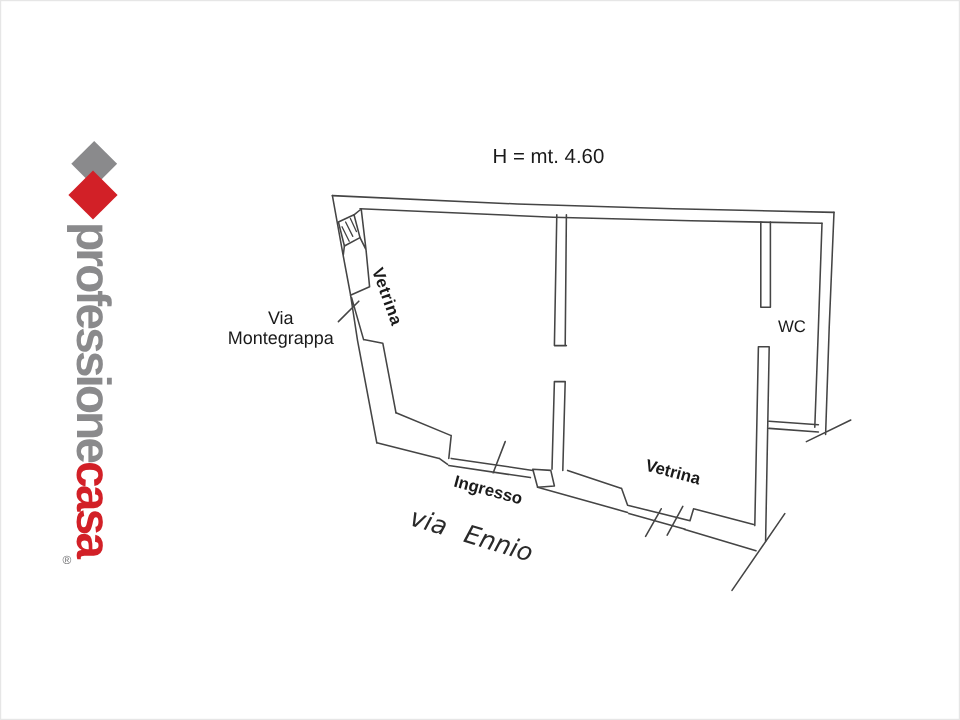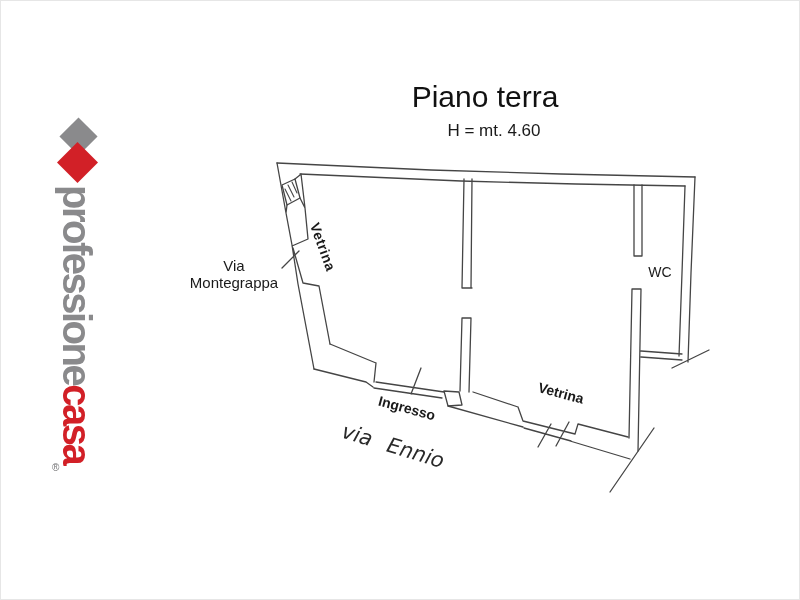--- a/index.html
+++ b/index.html
@@ -17,21 +17,21 @@
     transform:rotate(90deg);transform-origin:0 0;
     white-space:nowrap;font-weight:bold;font-size:40px;letter-spacing:-2.5px;
     line-height:46px;
   }
   #brand-text .gray{color:#8a8a8c;}
   #brand-text .red{color:#d22027;}
   #registered{position:absolute;left:51px;top:461px;font-size:10px;color:#6f6f71;}
   
   .lbl{position:absolute;transform:translate(-50%,-50%);white-space:nowrap;}
   #title{left:484px;top:96px;font-size:30px;color:#111;}
-  #subtitle{left:493px;top:130px;font-size:17px;}
+  #subtitle{left:456px;top:130px;font-size:17px;}
   
   #via-montegrappa{left:233px;top:273px;text-align:center;font-size:15px;line-height:17px;}
   #vetrina-left{left:322px;top:246px;transform:translate(-50%,-50%) rotate(70deg);font-weight:bold;font-size:14px;letter-spacing:.5px;}
   #wc-label{left:659px;top:271px;font-weight:normal;font-size:14px;}
   #ingresso{left:406px;top:407px;transform:translate(-50%,-50%) rotate(15deg);font-weight:bold;font-size:14px;}
   #vetrina-right{left:560px;top:392px;transform:translate(-50%,-50%) rotate(15deg);font-weight:bold;font-size:14px;}
   #via-ennio{
     left:392px;top:445px;transform:translate(-50%,-50%) rotate(17deg);
     display:flex;gap:16px;align-items:baseline;
     font-family:"DejaVu Sans",sans-serif;font-style:italic;font-size:21px;color:#2a2a2a;
@@ -48,21 +48,20 @@
 
   <div>
     <div id="diamond-gray" class="diamond"></div>
     <div id="diamond-red" class="diamond"></div>
     <div id="brand-text">
       <span class="gray">professione</span><span class="red">casa</span>
     </div>
     <div id="registered">®</div>
   </div>
 
-  <div id="title" class="lbl">Piano terra</div>
   <div id="subtitle" class="lbl">H = mt. 4.60</div>
 
   <svg id="plan-svg" width="800" height="600" viewBox="0 0 800 600">
     <g>
       <path d="M276,162 L430,169 L560,173 L694,176 M299,173 L460,180 L575,183 L684,185"></path>
     </g>
     <g>
       <path d="M694,176 L690,272 L687,361 M684,185 L681,272 L678,355 M671,367 L708,349"></path>
     </g>
     <g>

